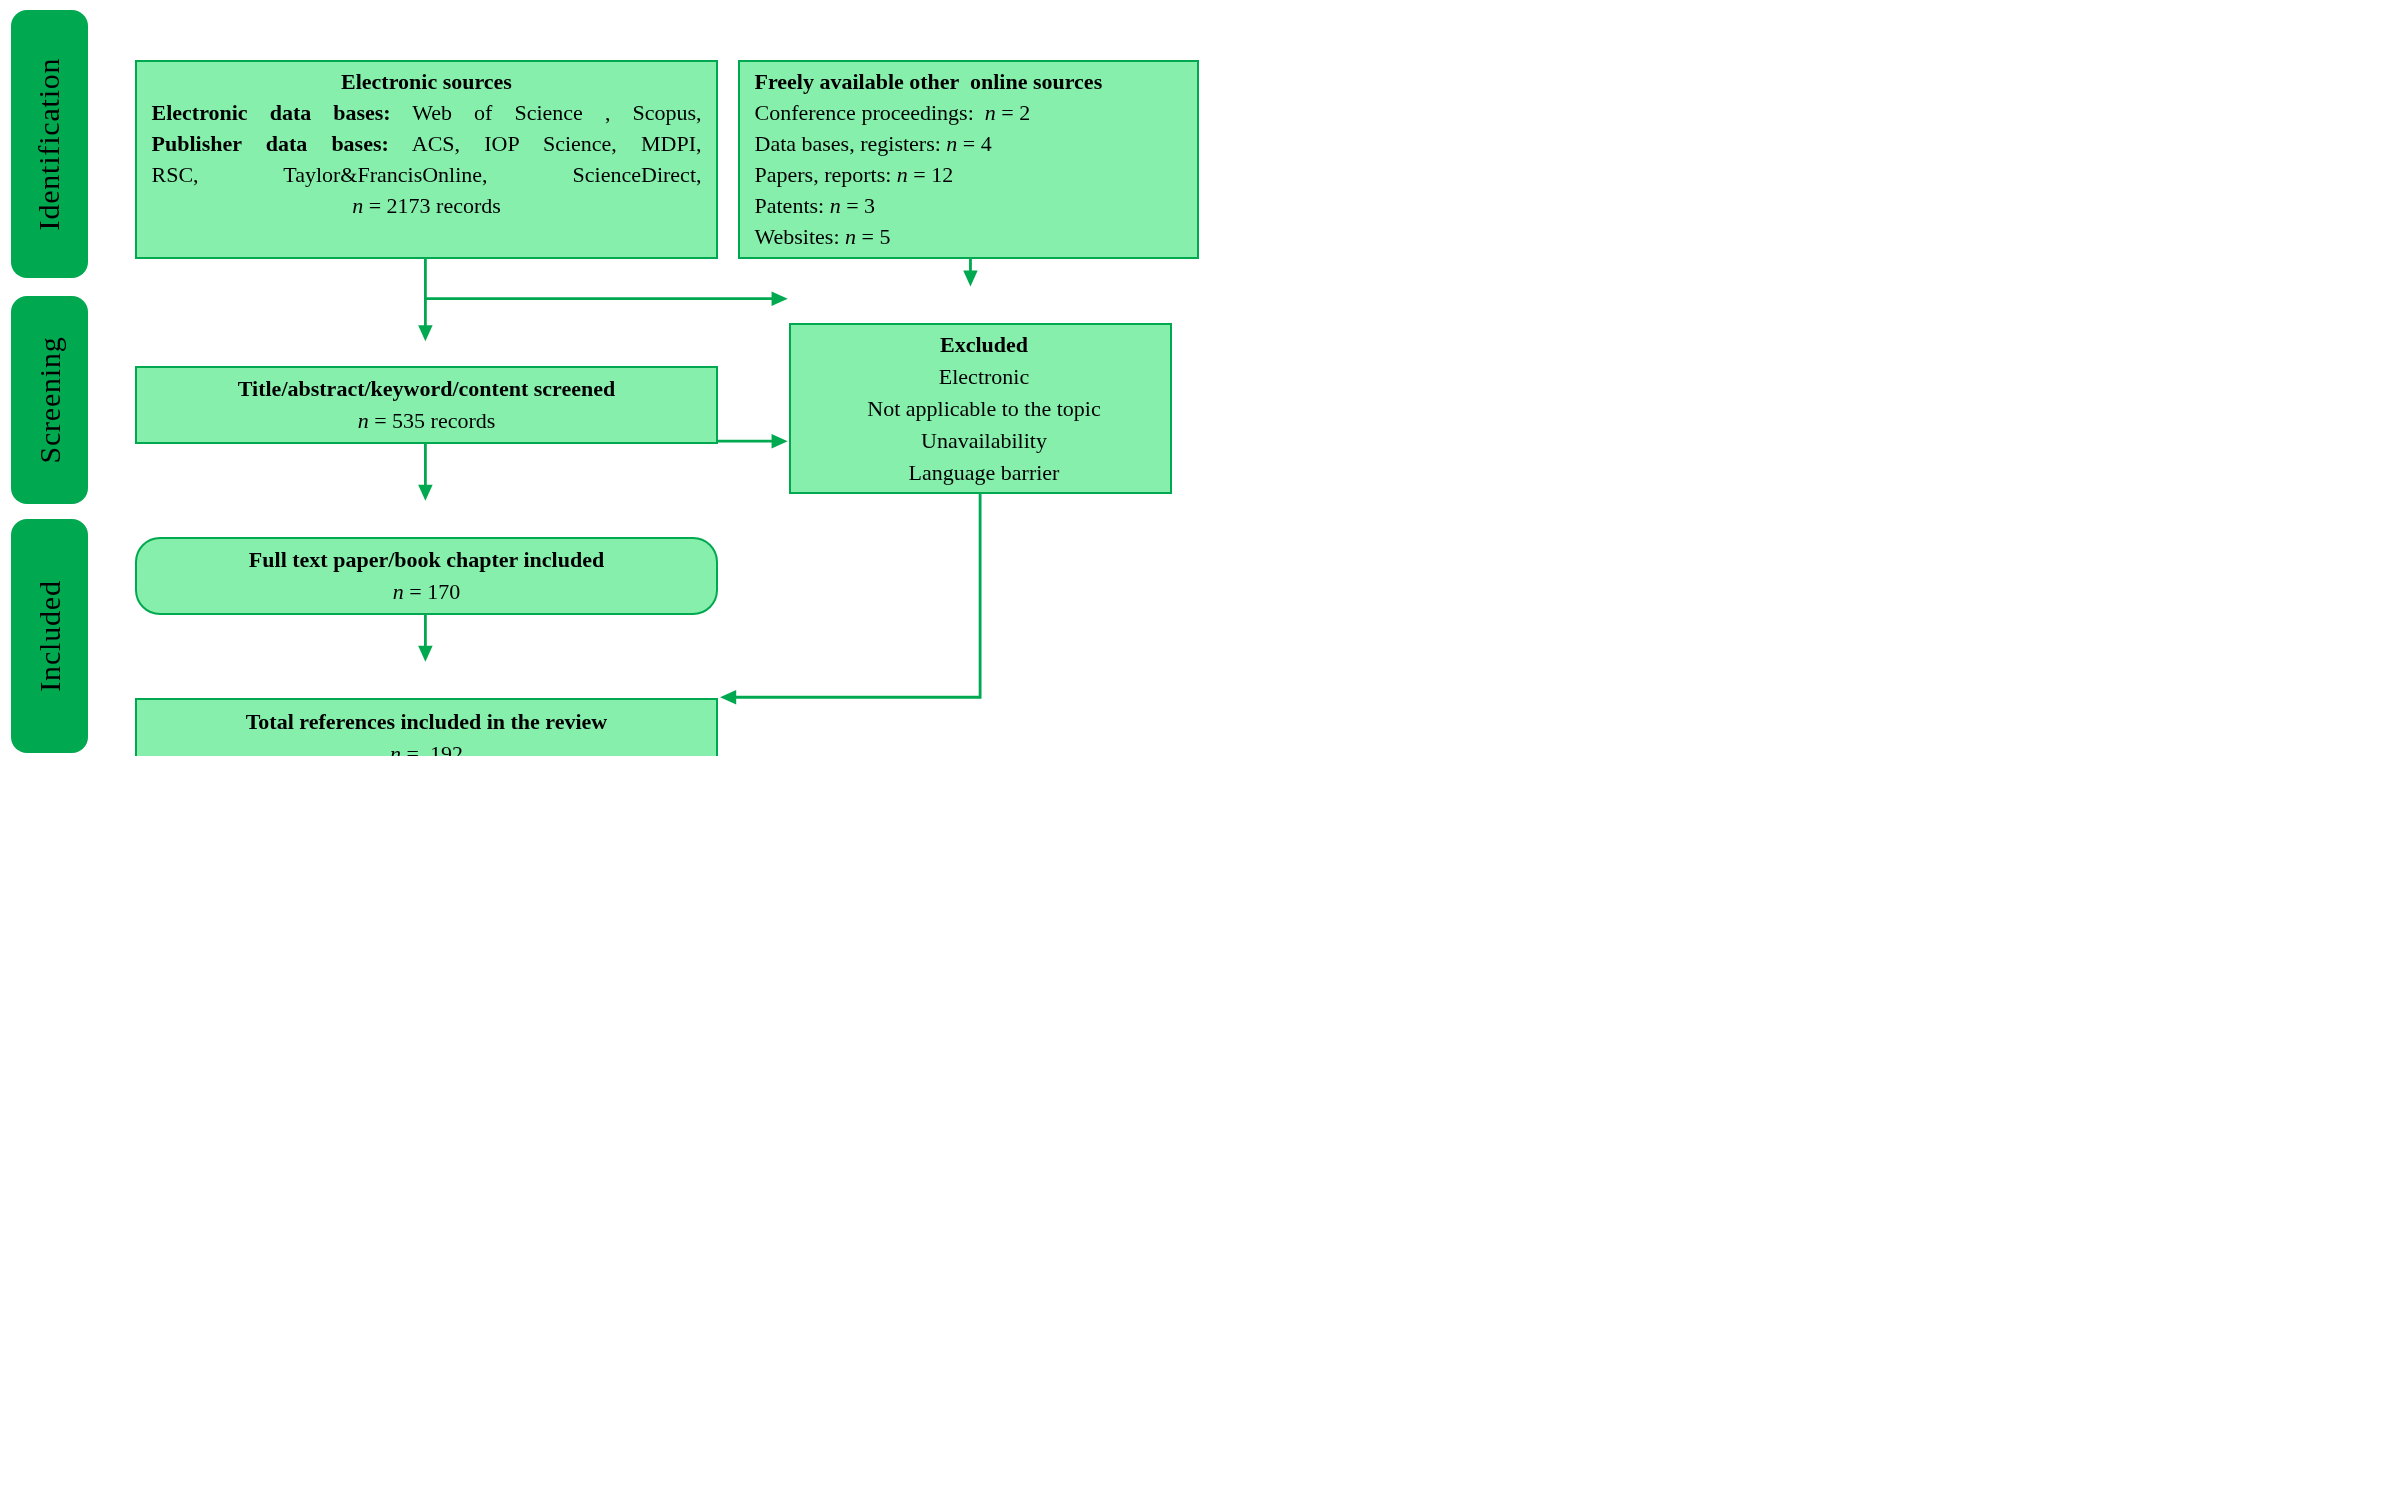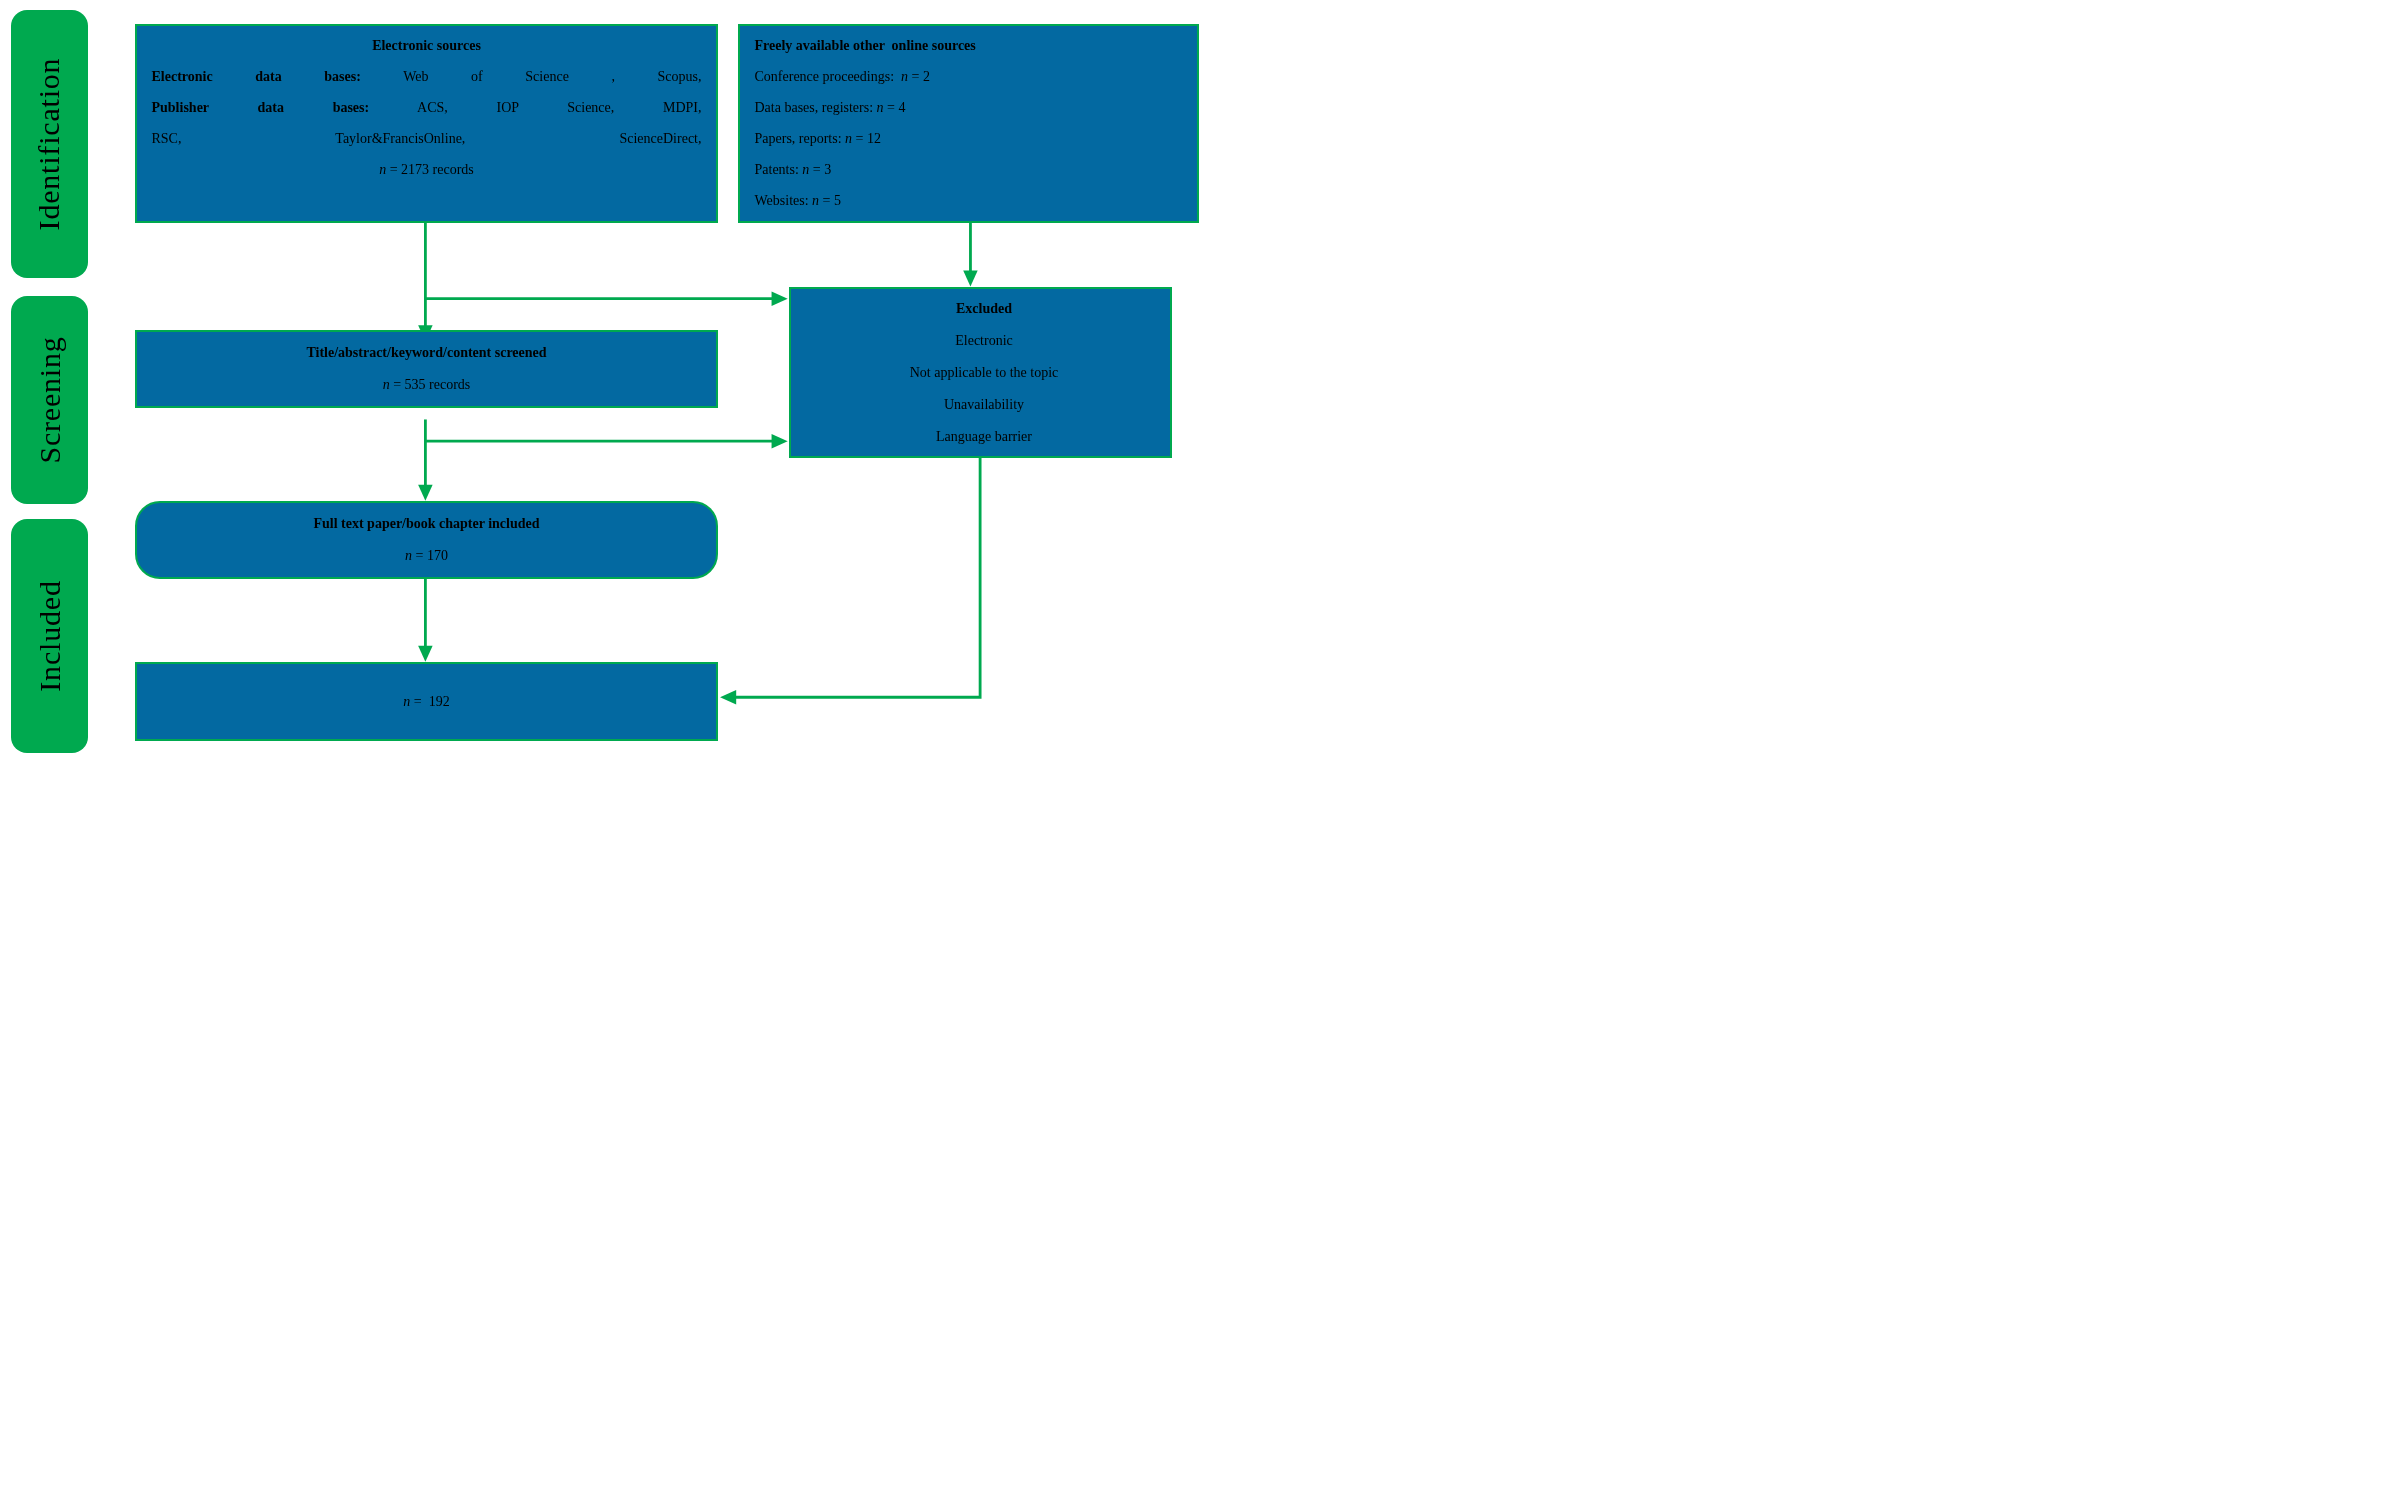--- a/index.html
+++ b/index.html
@@ -39,23 +39,24 @@
     white-space: nowrap;
     font-size: 30px;
     letter-spacing: 0.8px;
     color: #000000;
   }
   
   .fbox {
     position: absolute;
     box-sizing: border-box;
     border: 2.4px solid #00a94f;
-    background: #0369a1;
-    font-size: 14px;
+    background: #86efac;
+    font-size: 22px;
     line-height: 31px;
+    margin-top: 36px;
   }
   .fbox .bold { font-weight: bold; }
   .nvar { font-style: italic; }
   .center { text-align: center; }
   .jline { text-align: justify; text-align-last: justify; }
   .pad { padding: 4px 14.5px 3.2px 14.5px; }
   .vcenter {
     display: flex;
     flex-direction: column;
     justify-content: center;
@@ -133,17 +134,18 @@
     <div class="center">Unavailability</div>
     <div class="center">Language barrier</div>
   </div>
 
   <div class="fbox vcenter lh40" style="left:135px; top:501px; width:583px; height:78px;border-radius:25px;">
     <div class="title-line">Full text paper/book chapter included</div>
     <div class="center"><span class="nvar">n</span><span> = 170</span></div>
   </div>
 
   <div class="fbox vcenter lh40" style="left:135px; top:662px; width:583px; height:79px;">
+    <div class="title-line">Total references included in the review</div>
     <div class="center"><span class="nvar">n</span><span> = &nbsp;192</span></div>
   </div>
 
 </div>
 
 
 </body></html>

